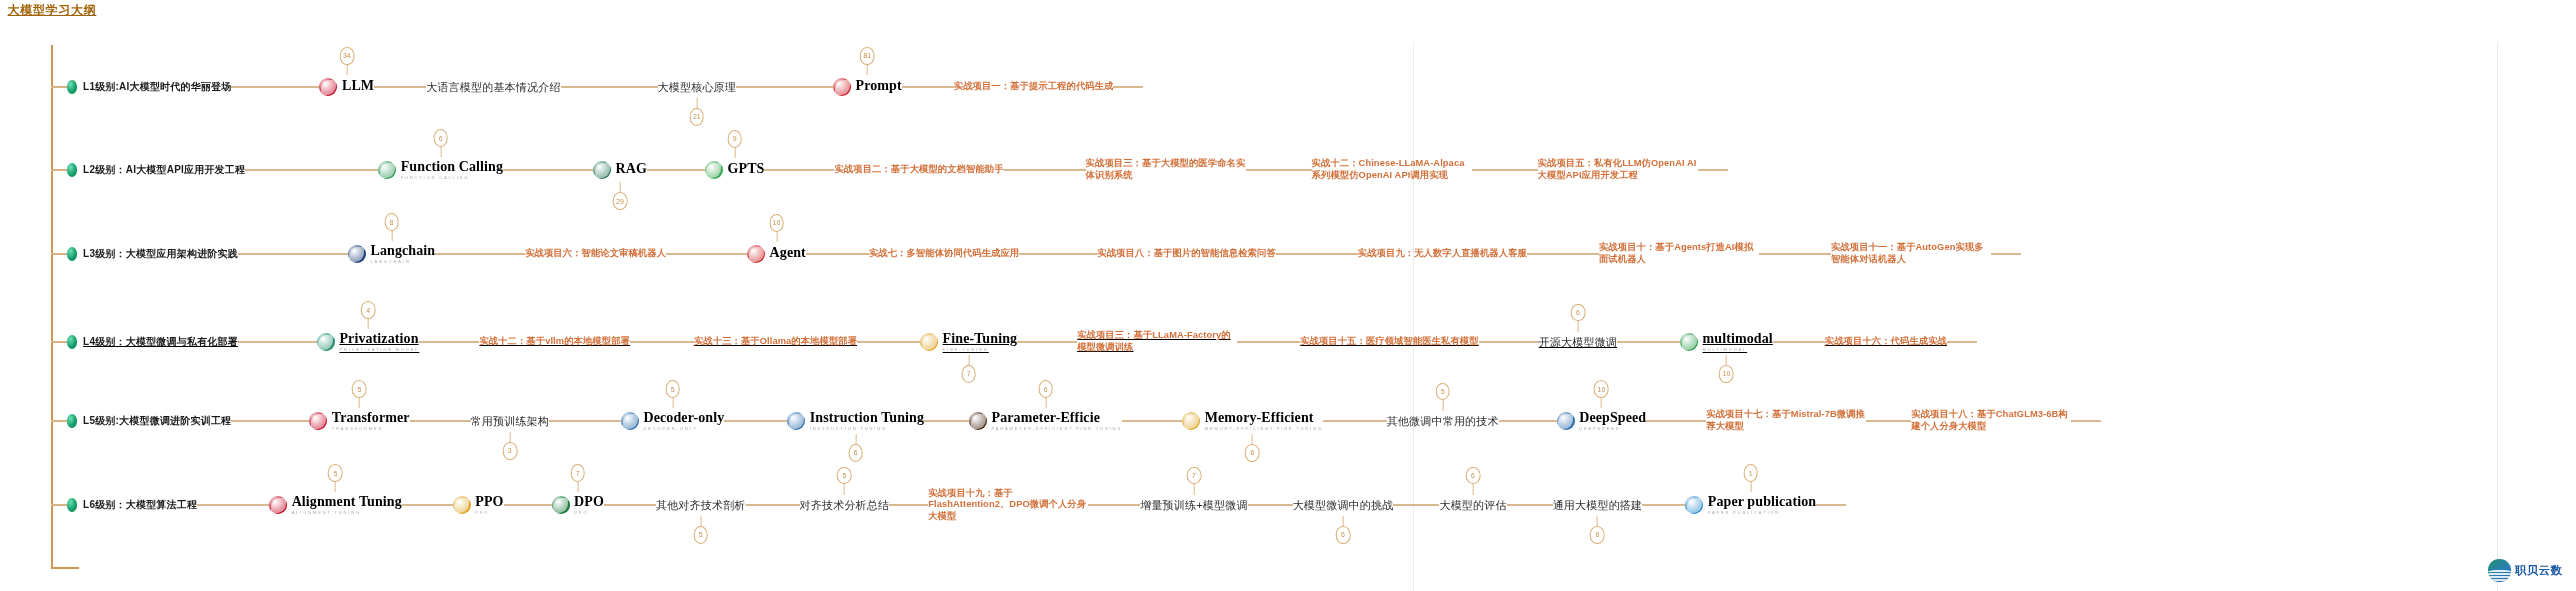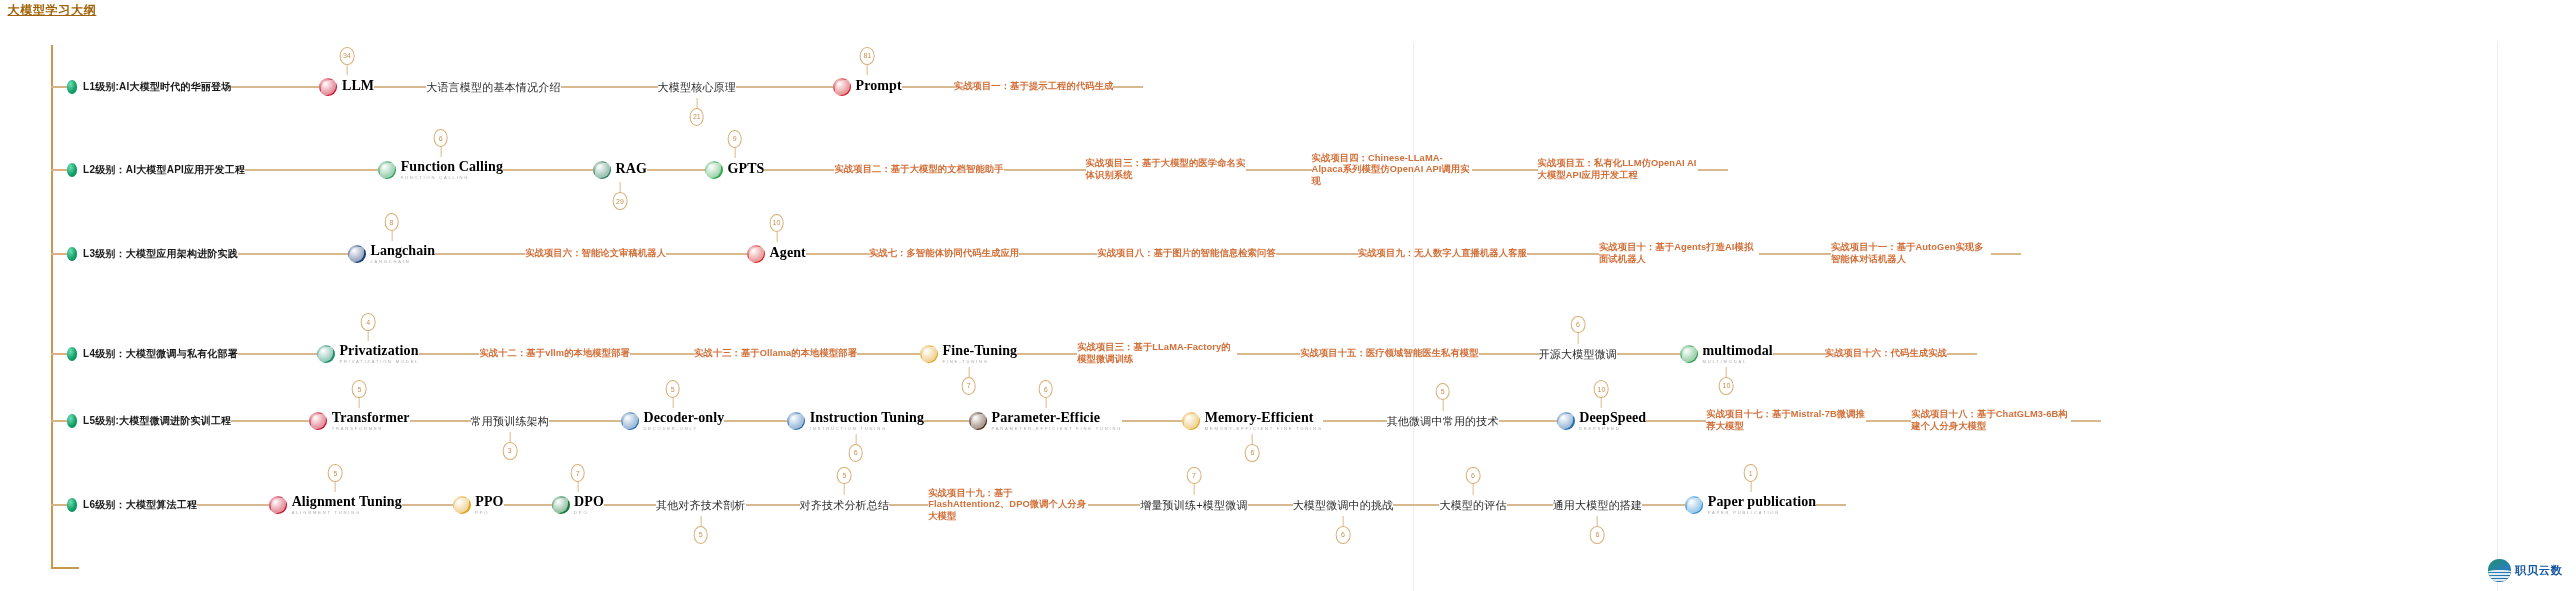--- a/index.html
+++ b/index.html
@@ -235,21 +235,21 @@
       <div class="link" style="width: 70px;"></div>
       <div class="badge-wrap">
         <div class="project nowrap">实战项目二：基于大模型的文档智能助手</div>
       </div>
       <div class="link" style="width: 82px;"></div>
       <div class="badge-wrap">
         <div class="project">实战项目三：基于大模型的医学命名实体识别系统</div>
       </div>
       <div class="link" style="width: 66px;"></div>
       <div class="badge-wrap">
-        <div class="project">实战项目四：Chinese-LLaMA-Alpaca系列模型仿OpenAI API调用实现</div>
+        <div class="project">实战十二：Chinese-LLaMA-Alpaca系列模型仿OpenAI API调用实现</div>
       </div>
       <div class="link" style="width: 66px;"></div>
       <div class="badge-wrap">
         <div class="project">实战项目五：私有化LLM仿OpenAI AI大模型API应用开发工程</div>
       </div>
       <div class="link" style="width: 30px;"></div>
     </div>
     <div class="row" style="top: 212px;">
       <div class="row-line-start"></div>
       <div class="node">
@@ -305,21 +305,21 @@
       <div class="link" style="width: 72px;"></div>
       <div class="badge-wrap">
         <div class="project">实战项目十：基于Agents打造AI模拟面试机器人</div>
       </div>
       <div class="link" style="width: 72px;"></div>
       <div class="badge-wrap">
         <div class="project">实战项目十一：基于AutoGen实现多智能体对话机器人</div>
       </div>
       <div class="link" style="width: 30px;"></div>
     </div>
-    <div class="row" style="top: 312px;">
+    <div class="row" style="top: 300px; text-decoration: underline;">
       <div class="row-line-start"></div>
       <div class="node">
         <span class="level-dot"></span>
         <span class="level-label">L4级别：大模型微调与私有化部署</span>
       </div>
       <div class="link" style="width: 79px;"></div>
       <div class="badge-wrap">
         <div class="brand">
           <span class="glyph">
             <span class="g-circle" style="background:radial-gradient(circle at 35% 32%, #ffffff 0%, #1f8f6e 58%, #1f8f6e 100%);"></span>

